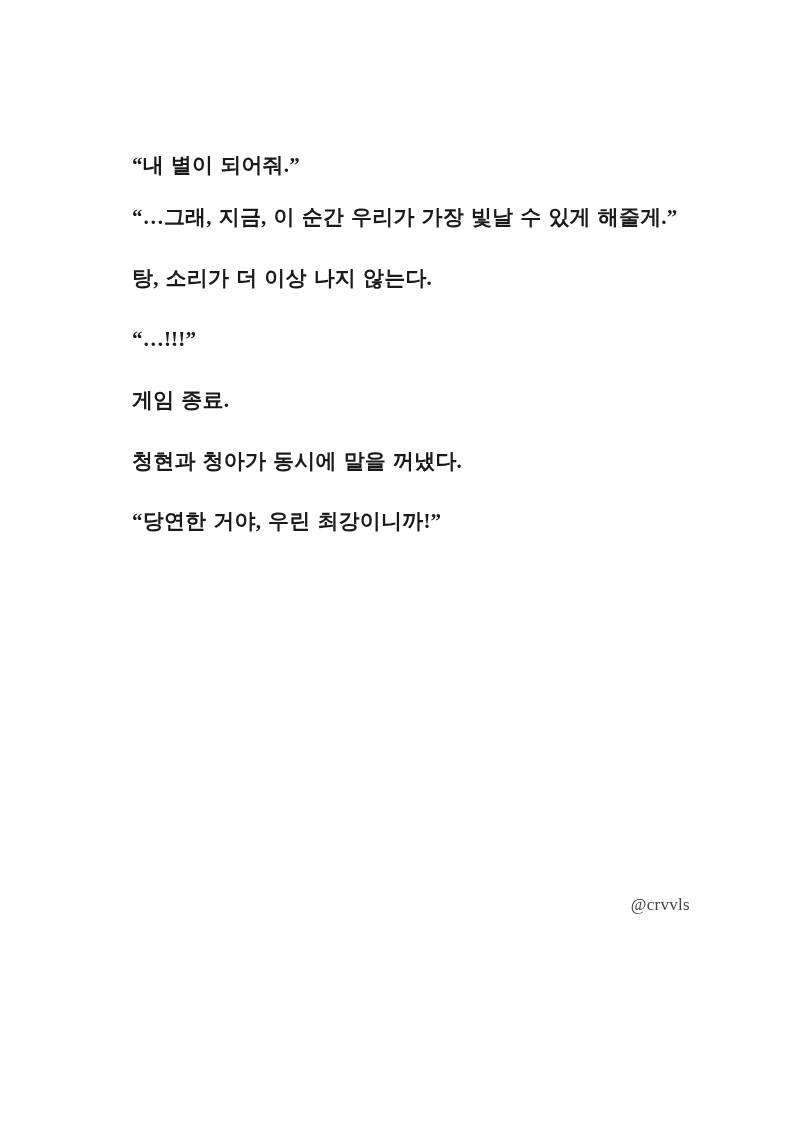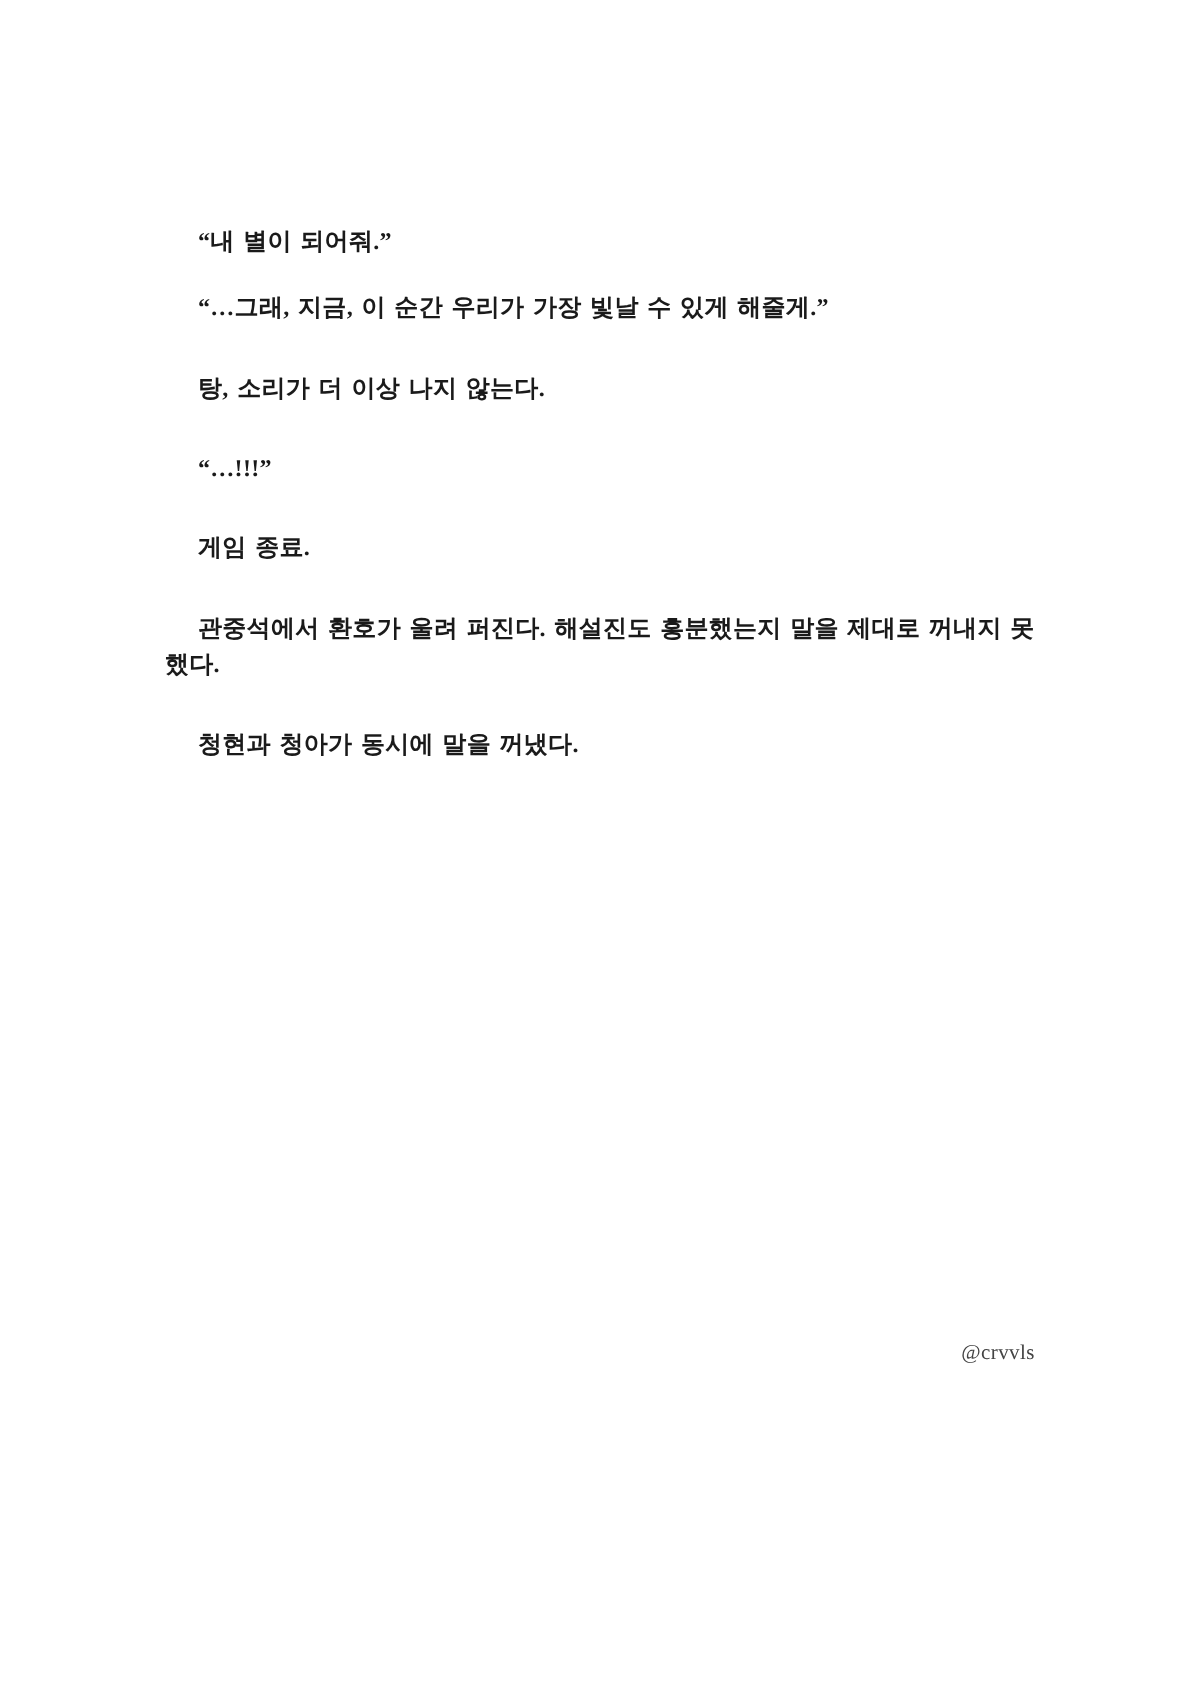--- a/index.html
+++ b/index.html
@@ -24,54 +24,54 @@
     background: #ffffff;
   }
   .content {
     position: absolute;
     left: 110px;
     top: 150px;
     width: 580px;
   }
   .para {
     margin: 0 0 29px 0;
-    font-size: 16px;
+    font-size: 21px;
     line-height: 1.52;
     text-indent: 22px;
     letter-spacing: 0.2px;
     word-spacing: 1.5px;
     font-weight: 600;
     color: #1a1a1a;
   }
   .para.tight {
     margin-bottom: 0;
   }
   .para.tight + .para {
     margin-top: 20px;
   }
   .para.block {
     text-indent: 22px;
   }
   .signature {
     position: absolute;
     right: 110px;
     top: 895px;
-    font-size: 14px;
+    font-size: 17px;
     color: #444444;
     font-family: "Liberation Serif", "DejaVu Serif", serif;
     letter-spacing: 0.3px;
   }
 </style>
 </head>
 <body>
 
 <div class="page">
   <div class="content">
     <p class="para tight">“내 별이 되어줘.”</p>
     <p class="para">“…그래, 지금, 이 순간 우리가 가장 빛날 수 있게 해줄게.”</p>
     <p class="para">탕, 소리가 더 이상 나지 않는다.</p>
     <p class="para">“…!!!”</p>
     <p class="para">게임 종료.</p>
-    <p class="para block">관중석에서 환호가 울려 퍼진다. 해설진도 흥분했는지 말을 제대로 꺼내지 못했다.</p>
     <p class="para">청현과 청아가 동시에 말을 꺼냈다.</p>
+    <p class="para">“당연한 거야, 우린 최강이니까!”</p>
   </div>
   <div class="signature">@crvvls</div>
 </div>
 
 </body></html>

